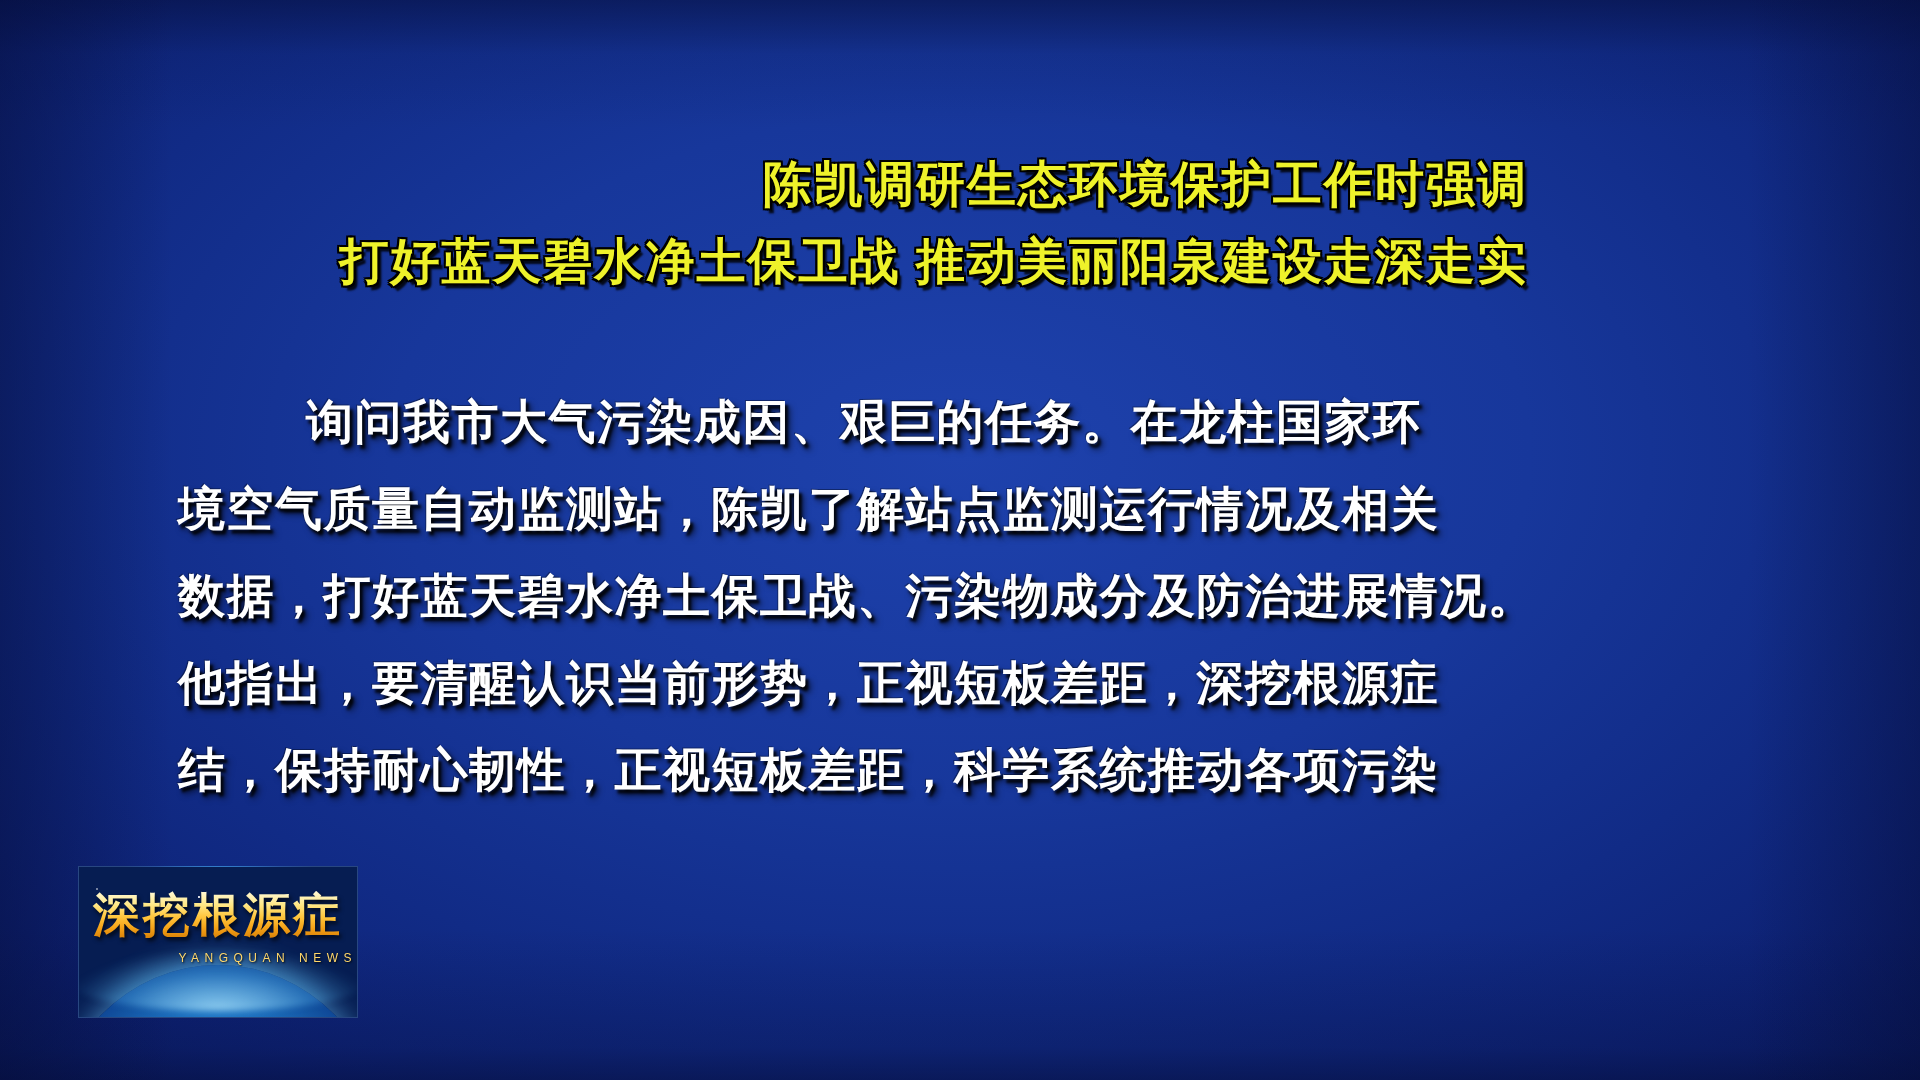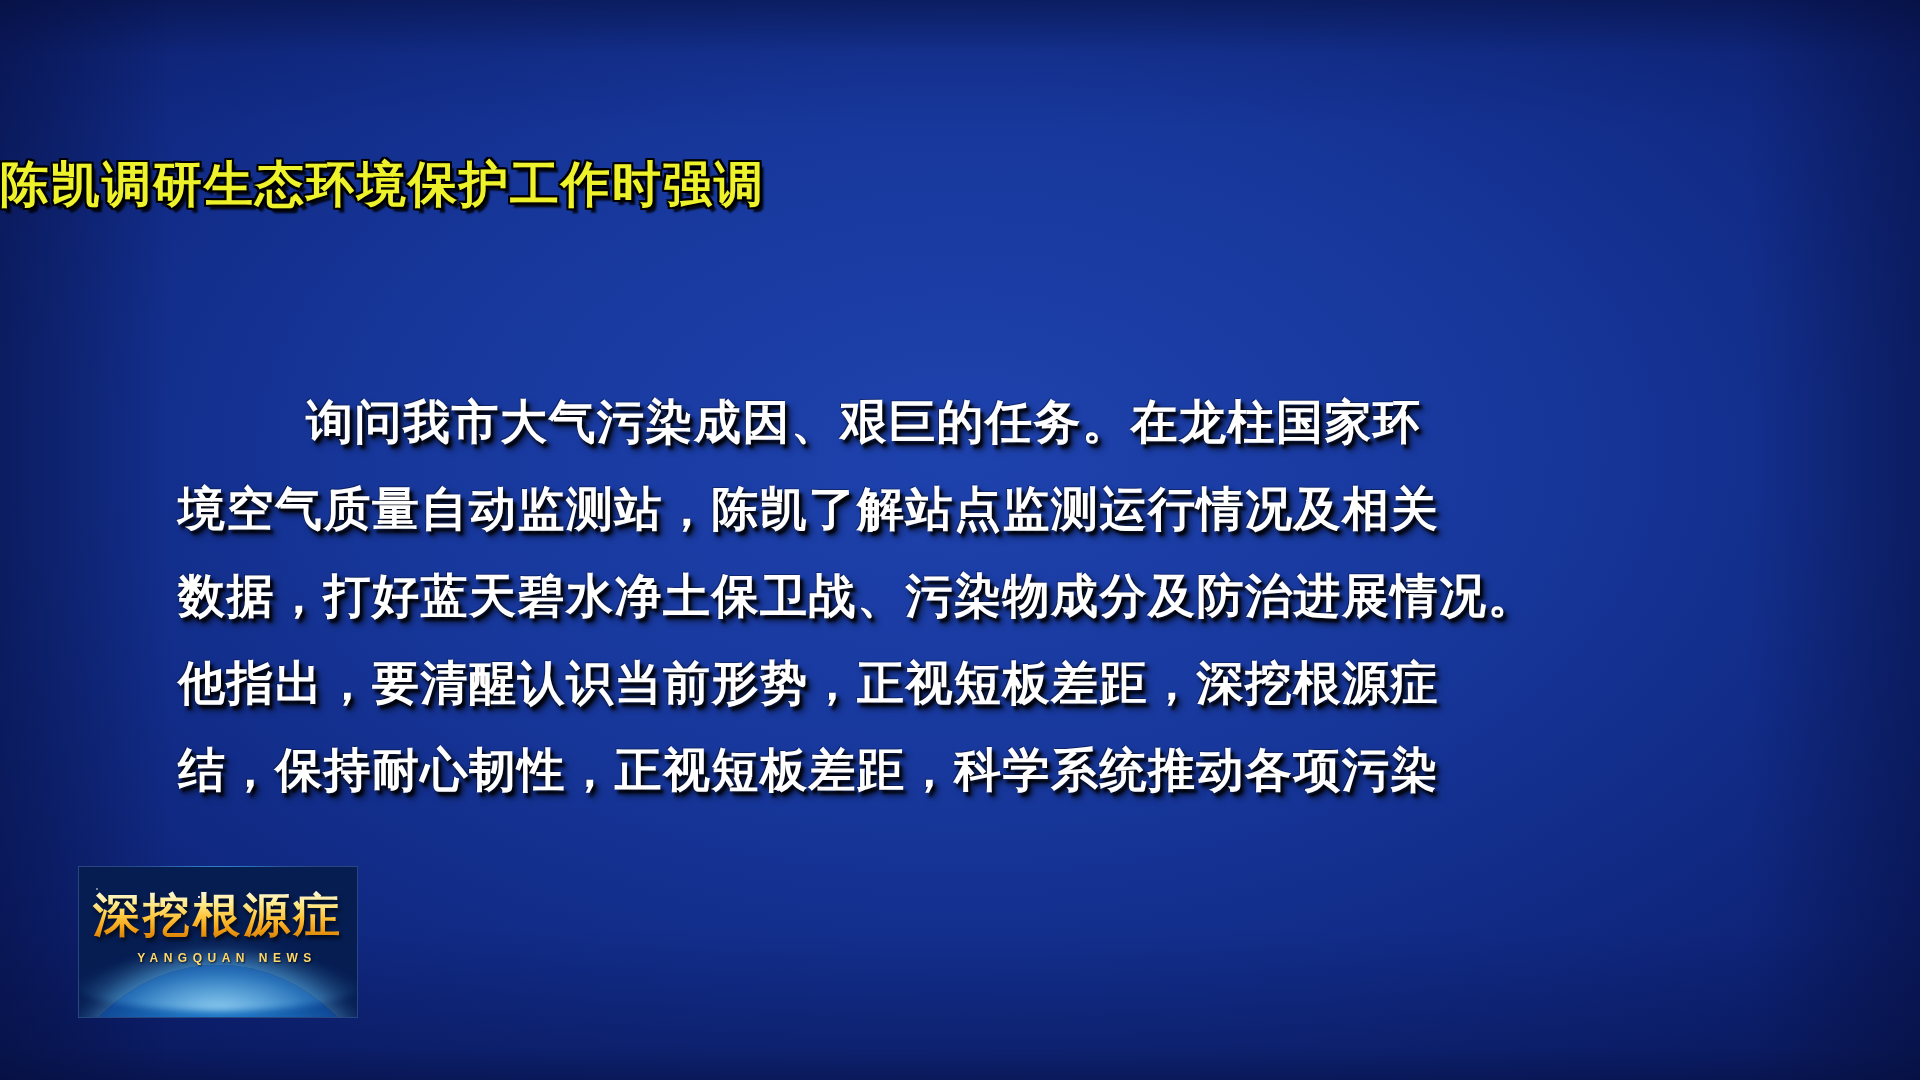--- a/index.html
+++ b/index.html
@@ -46,21 +46,21 @@
         rgba(5,12,55,0.45) 100%);
     pointer-events: none;
   }
 
   
   .title-block {
     position: absolute;
     top: 152px;
     left: 0;
     width: 1528px;
-    text-align: left;
+    text-align: right;
   }
   .title-line {
     color: #eef22a;
     font-weight: 700;
     letter-spacing: 2px;
     line-height: 1.32;
     text-shadow:
       -2px 0 0 #000, 2px 0 0 #000, 0 -2px 0 #000, 0 2px 0 #000,
       -2px -2px 0 #000, 2px -2px 0 #000, -2px 2px 0 #000, 2px 2px 0 #000,
       4px 5px 2px rgba(0,0,0,0.85);
@@ -154,38 +154,39 @@
     -webkit-background-clip: text;
     background-clip: text;
     color: transparent;
     -webkit-text-fill-color: transparent;
     filter: drop-shadow(2px 3px 2px rgba(0,0,0,0.75));
   }
   .logo-en {
     position: absolute;
     left: 18px; right: 0;
     top: 84px;
-    text-align: center;
+    text-align: right;
     font-size: 12px;
-    font-weight: 700;
+    font-weight: 400;
     letter-spacing: 5.5px;
     color: #ffd76b;
     text-shadow: 1px 1px 2px rgba(0,0,0,0.8);
   }
 </style>
 </head>
 <body>
 
 <div class="screen">
 
   <div class="vignette"></div>
   <div class="vignette-sides"></div>
 
   <div class="title-block">
     <div class="title-line l1">陈凯调研生态环境保护工作时强调</div>
+    <div class="title-line l2">打好蓝天碧水净土保卫战 推动美丽阳泉建设走深走实</div>
   </div>
 
   <div class="body-block">
     <div class="body-line indent">询问我市大气污染成因、艰巨的任务。在龙柱国家环</div>
     <div class="body-line">境空气质量自动监测站，陈凯了解站点监测运行情况及相关</div>
     <div class="body-line">数据，打好蓝天碧水净土保卫战、污染物成分及防治进展情况。</div>
     <div class="body-line">他指出，要清醒认识当前形势，正视短板差距，深挖根源症</div>
     <div class="body-line">结，保持耐心韧性，正视短板差距，科学系统推动各项污染</div>
   </div>
 

